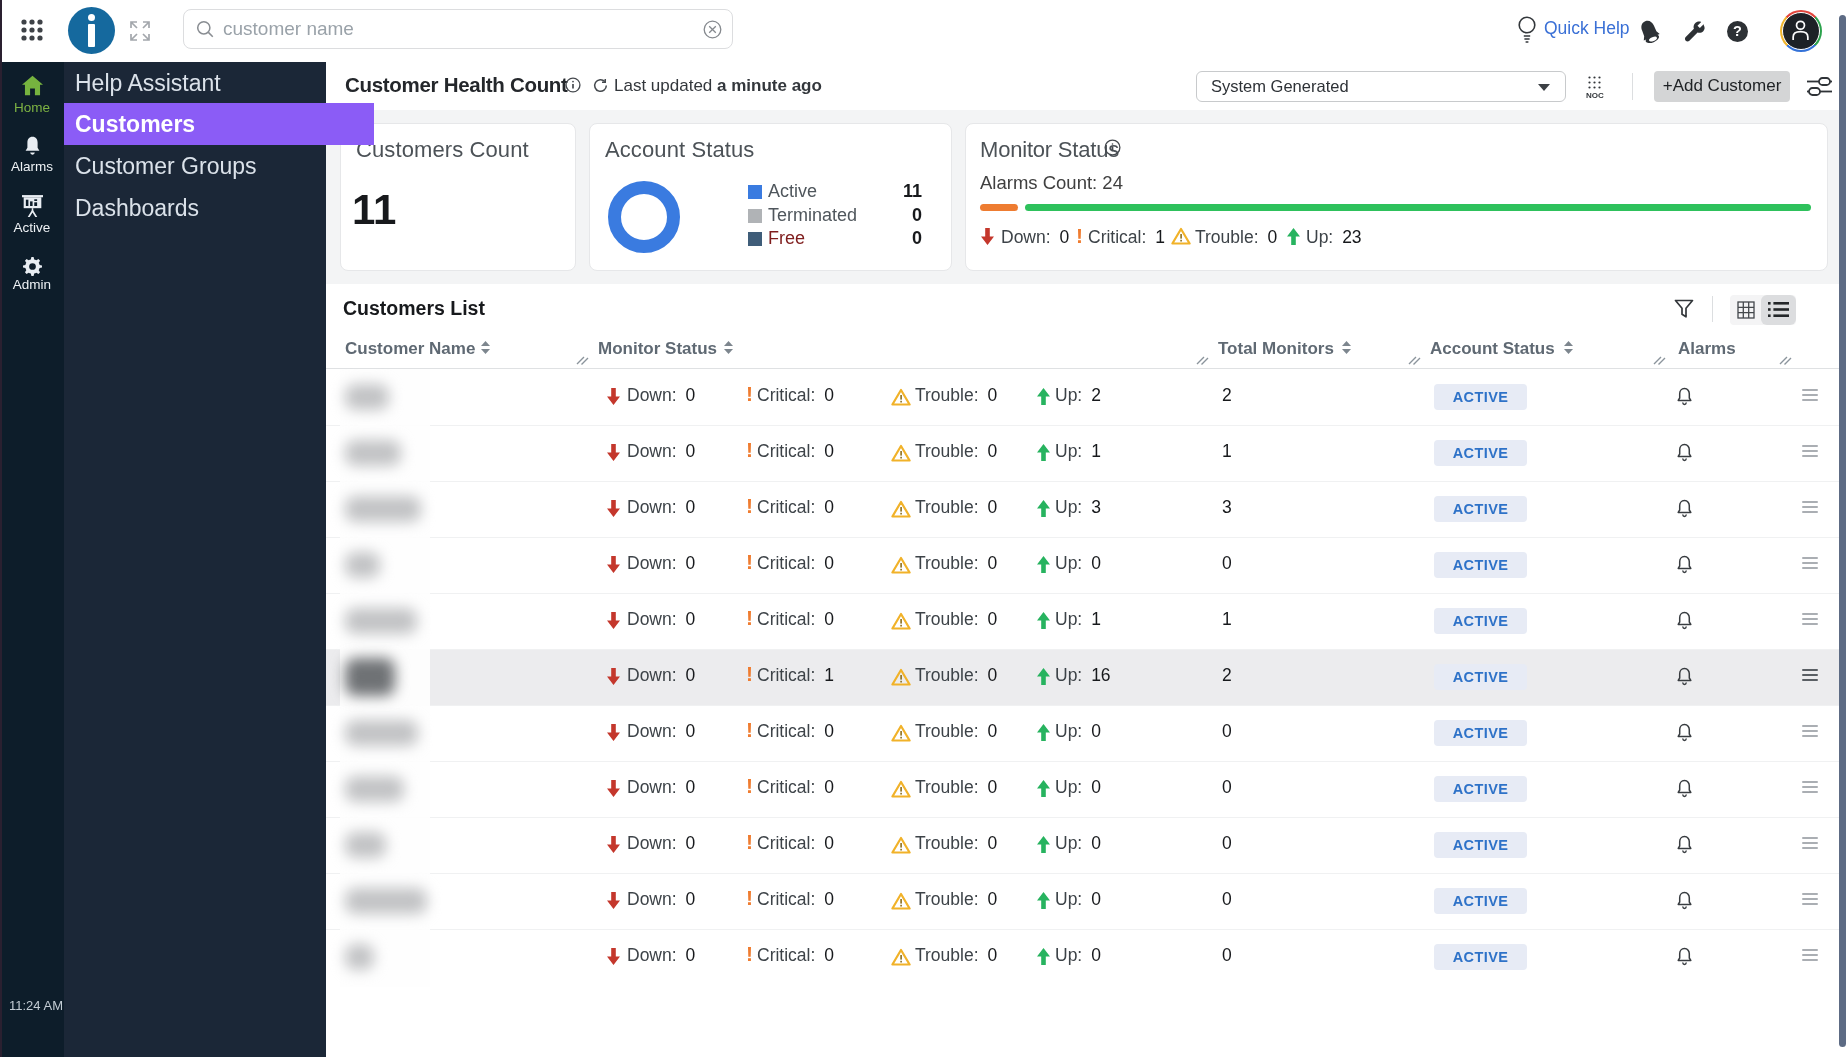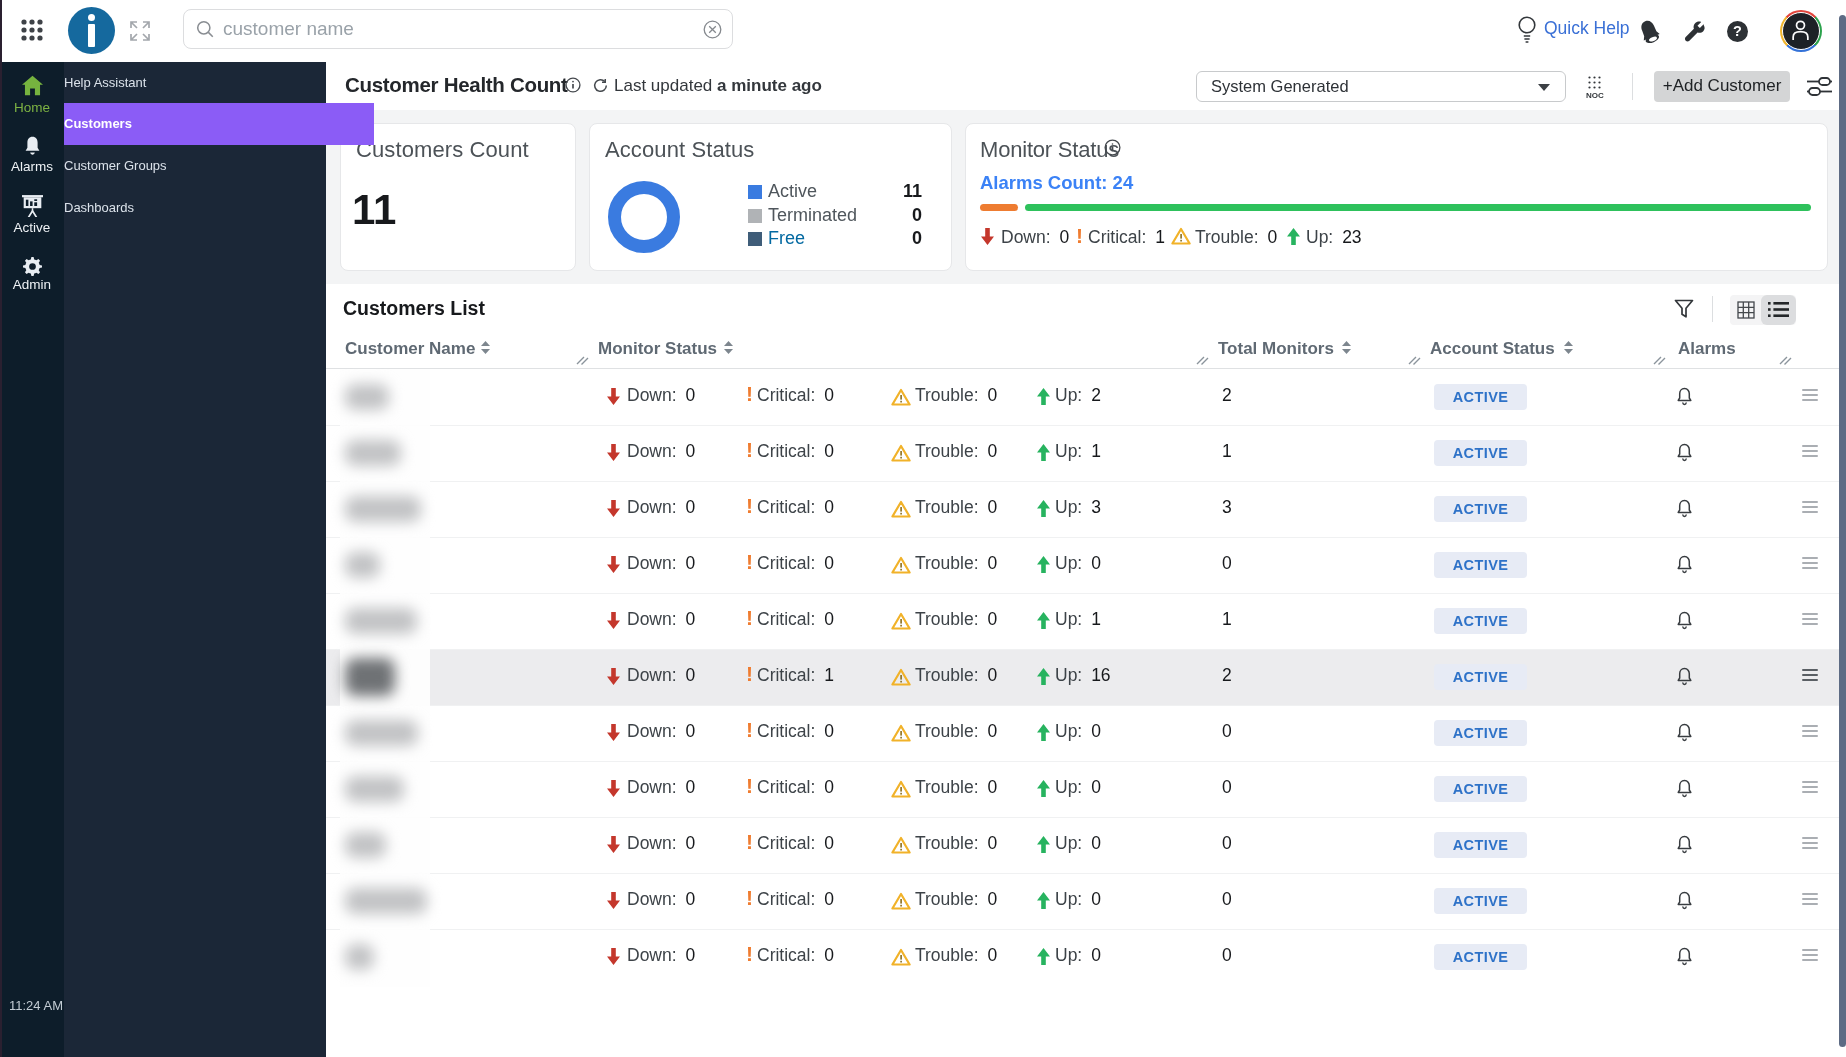--- a/index.html
+++ b/index.html
@@ -15,21 +15,21 @@
 #searchbox { left:183px; top:9px; width:550px; height:40px; border:1.5px solid #dcdddf; border-radius:8px; background:#fff; }
 #searchbox .ph { position:absolute; left:39px; top:0; line-height:38px; font-size:19px; color:#9aa2a9; }
 
 
 #rail { left:0; top:62px; width:64px; height:995px; background:#0d1d2a; z-index:6; }
 .rail-label { position:absolute; width:64px; text-align:center; font-size:13.5px; color:#eef2f5; }
 #rail-time { position:absolute; left:9px; top:936px; font-size:13px; color:#c3ccd4; }
 
 
 #panel { left:64px; top:62px; width:262px; height:995px; background:#1b2737; z-index:6; }
-.pitem { position:absolute; left:0; width:310px; height:42px; line-height:42px; font-size:13px; color:#dbe2ea; }
+.pitem { position:absolute; left:0; width:310px; height:42px; line-height:42px; padding-left:11px; font-size:23px; color:#dbe2ea; }
 .pitem.sel { background:#8b5cf6; color:#ffffff; font-weight:bold; }
 
 
 #mainhead { left:326px; top:62px; width:1520px; height:48px; background:#fff; }
 #mh-title { position:absolute; left:19px; top:11px; font-size:20.5px; font-weight:bold; color:#24272b; letter-spacing:-0.3px; }
 #mh-upd { position:absolute; left:288px; top:14px; font-size:17px; color:#33373c; }
 #dropdown { position:absolute; left:870px; top:9px; width:370px; height:31px; border:1px solid #c8cacc; border-radius:6px; background:#fff; font-size:16.5px; color:#2e3237; line-height:29px; padding-left:14px; }
 #dd-caret { position:absolute; right:15px; top:12px; width:0; height:0; border-left:6px solid transparent; border-right:6px solid transparent; border-top:7px solid #3c4045; }
 #addbtn { position:absolute; left:1328px; top:9px; width:136px; height:31px; background:#d4d5d6; border-radius:4px; text-align:center; line-height:30px; font-size:17px; color:#1e2124; }
 
@@ -203,31 +203,31 @@
     <svg class="abs" style="left:17px;top:56px" width="74" height="74" viewBox="0 0 74 74">
       <circle cx="37" cy="37" r="29.5" fill="none" stroke="#3a7be0" stroke-width="13"></circle>
     </svg>
     <div class="abs" style="left:158px;top:61px;width:14px;height:14px;background:#3a7be0;"></div>
     <div class="abs" style="left:178px;top:57px;font-size:18px;color:#4f565c;">Active</div>
     <div class="abs" style="left:250px;top:57px;width:82px;text-align:right;font-size:18px;font-weight:bold;color:#17191c;">11</div>
     <div class="abs" style="left:158px;top:85px;width:14px;height:14px;background:#b0b3b6;"></div>
     <div class="abs" style="left:178px;top:81px;font-size:18px;color:#4f565c;">Terminated</div>
     <div class="abs" style="left:250px;top:81px;width:82px;text-align:right;font-size:18px;font-weight:bold;color:#17191c;">0</div>
     <div class="abs" style="left:158px;top:108px;width:14px;height:14px;background:#3f5d79;"></div>
-    <div class="abs" style="left:178px;top:104px;font-size:18px;color:#0369a1;">Free</div>
+    <div class="abs" style="left:178px;top:104px;font-size:18px;color:#7f1d1d;">Free</div>
     <div class="abs" style="left:250px;top:104px;width:82px;text-align:right;font-size:18px;font-weight:bold;color:#17191c;">0</div>
   </div>
   <div class="card" style="left:639px;top:13px;width:863px;height:148px;">
     <div class="cardtitle" style="left:14px;top:13px;letter-spacing:-0.2px;">Monitor Status</div>
     <svg class="abs" style="left:138px;top:15px" width="17" height="17" viewBox="0 0 17 17" fill="none" stroke="#45494e" stroke-width="1.3">
       <circle cx="8.5" cy="8.5" r="7.4"></circle>
       <path d="M8.5 7.5 L8.5 12.3" stroke-width="1.7"></path>
         <circle cx="8.5" cy="5" r="0.8" fill="#45494e" stroke="none"></circle>
     </svg>
-    <div class="abs" style="left:14px;top:48px;font-size:18.5px;font-weight:bold;color:#3b82f6;text-align:right;">Alarms Count: 24</div>
+    <div class="abs" style="left:14px;top:48px;font-size:18.5px;font-weight:normal;color:#404040;text-align:right;">Alarms Count: 24</div>
     <div class="abs" style="left:14px;top:80px;width:38px;height:7px;border-radius:3.5px;background:#ee7c31;"></div>
     <div class="abs" style="left:59px;top:80px;width:786px;height:7px;border-radius:3.5px;background:#2ec15c;"></div>
     <svg class="abs" style="left:15px;top:104px" width="13" height="17" viewBox="0 0 13 17">
         <path fill="#c4372c" d="M4.2 0 H8.8 V8.5 H13 L6.5 17 L0 8.5 H4.2 Z"></path>
       </svg>
     <div class="abs" style="left:35px;top:103px;"><span class="stat-label">Down:</span>&nbsp; <span class="stat-val">0</span></div>
     <div class="abs" style="left:110px;top:100px;font-size:21px;font-weight:bold;color:#ef7c30;">!</div>
     <div class="abs" style="left:122px;top:103px;"><span class="stat-label">Critical:</span>&nbsp; <span class="stat-val">1</span></div>
     <svg class="abs" style="left:205px;top:103px" width="20" height="18" viewBox="0 0 20 18">
       <path d="M10 2 L18.6 16.5 H1.4 Z" fill="none" stroke="#f1b229" stroke-width="2.2" stroke-linejoin="round"></path>

